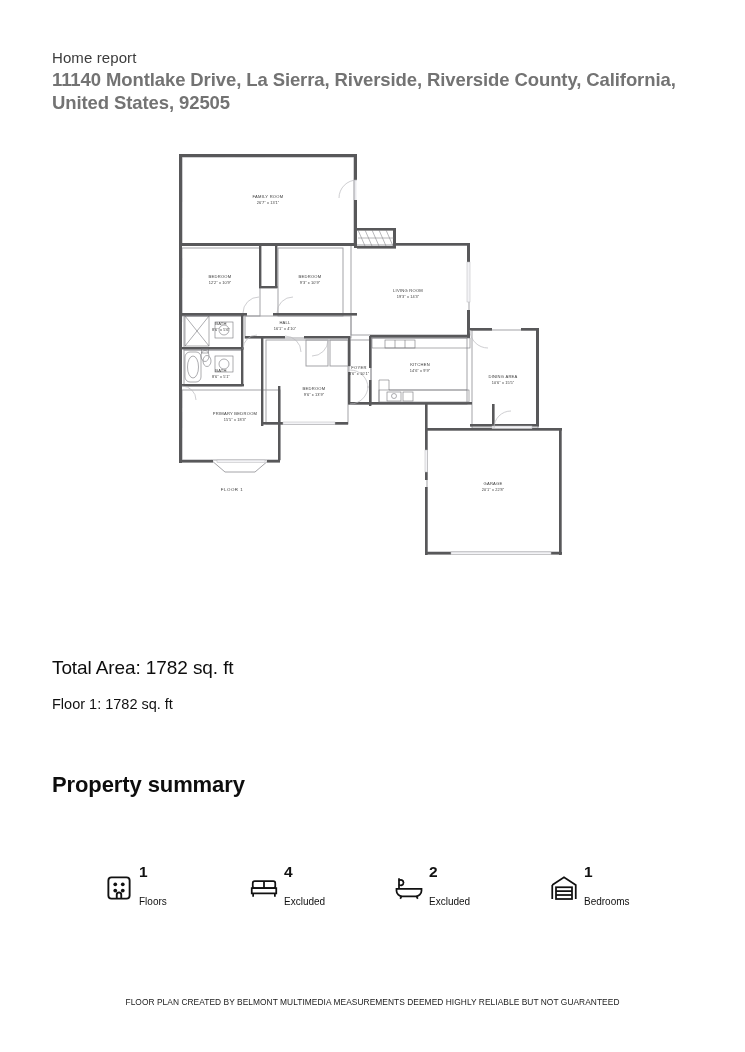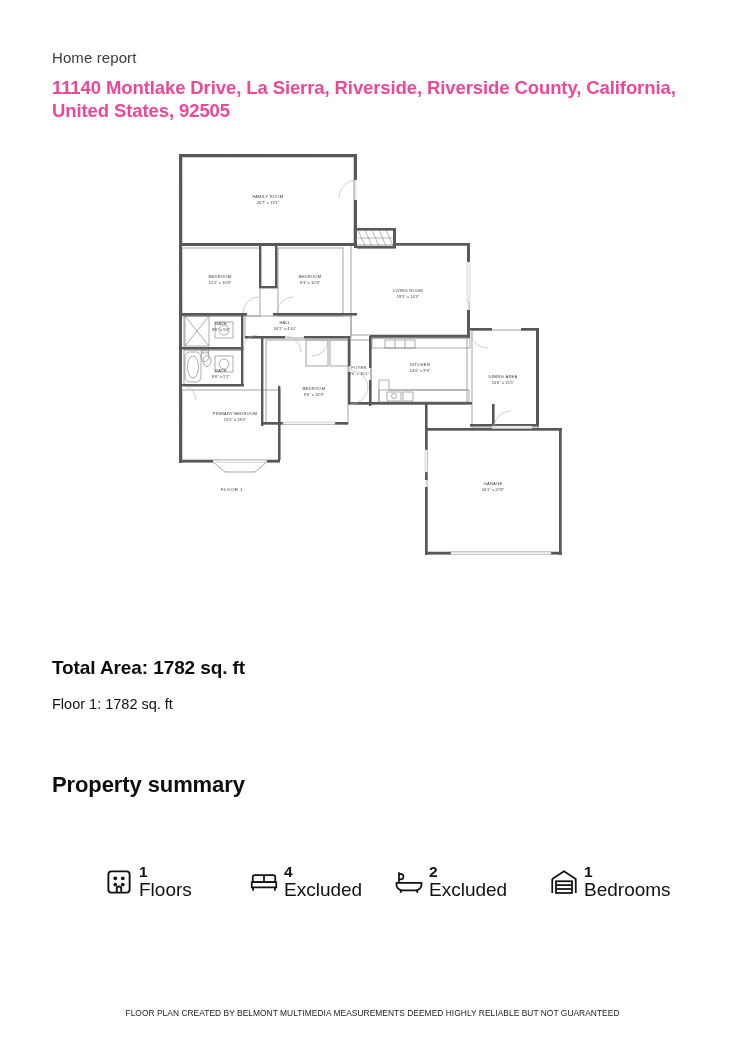--- a/index.html
+++ b/index.html
@@ -28,25 +28,24 @@
     width: 640px;
   }
   .eyebrow {
     font-size: 15px;
     line-height: 20px;
     color: #3c3c3c;
     font-weight: 400;
     letter-spacing: 0.1px;
   }
   .addr {
-    margin-top: 8px;
     font-size: 18.5px;
     line-height: 23px;
     font-weight: 700;
-    color: #ec4899;
+    color: #737373;
     letter-spacing: -0.1px;
     max-width: 625px;
   }
 
   
   .plan-wrap {
     position: absolute;
     left: 0;
     top: 150px;
     width: 745px;
@@ -80,21 +79,21 @@
 
   
   .area-block {
     position: absolute;
     left: 52px;
     top: 655px;
     width: 520px;
   }
   .area-total {
     font-size: 19px;
-    font-weight: 700;
+    font-weight: 400;
     color: #0d0d0d;
     line-height: 26px;
     letter-spacing: -0.1px;
   }
   .area-line {
     font-size: 14.5px;
     font-weight: 400;
     color: #111111;
     line-height: 22px;
     margin-top: 12px;
@@ -139,25 +138,25 @@
     line-height: 1;
     padding-bottom: 1px;
   }
   .stat-val {
     font-size: 15.5px;
     font-weight: 700;
     color: #111111;
     line-height: 15px;
   }
   .stat-lbl {
-    font-size: 19px;
+    font-size: 10px;
     font-weight: 400;
     color: #111111;
     line-height: 17px;
-    margin-top: 2px;
+    margin-top: 14px;
   }
 
   
   .watermark {
     position: absolute;
     left: 50px;
     top: 930px;
     width: 400px;
     height: 70px;
     font-size: 34px;
@@ -172,21 +171,20 @@
   
   .footer {
     position: absolute;
     left: 0;
     top: 997px;
     width: 745px;
     text-align: center;
     font-size: 8.4px;
     letter-spacing: 0.05px;
     color: #1a1a1a;
-    margin-top: 11px;
   }
 </style>
 </head>
 <body>
 
 <div class="page">
 
   <div class="header">
     <div class="eyebrow">Home report</div>
     <div class="addr">11140 Montlake Drive, La Sierra, Riverside, Riverside County, California, United States, 92505</div>

